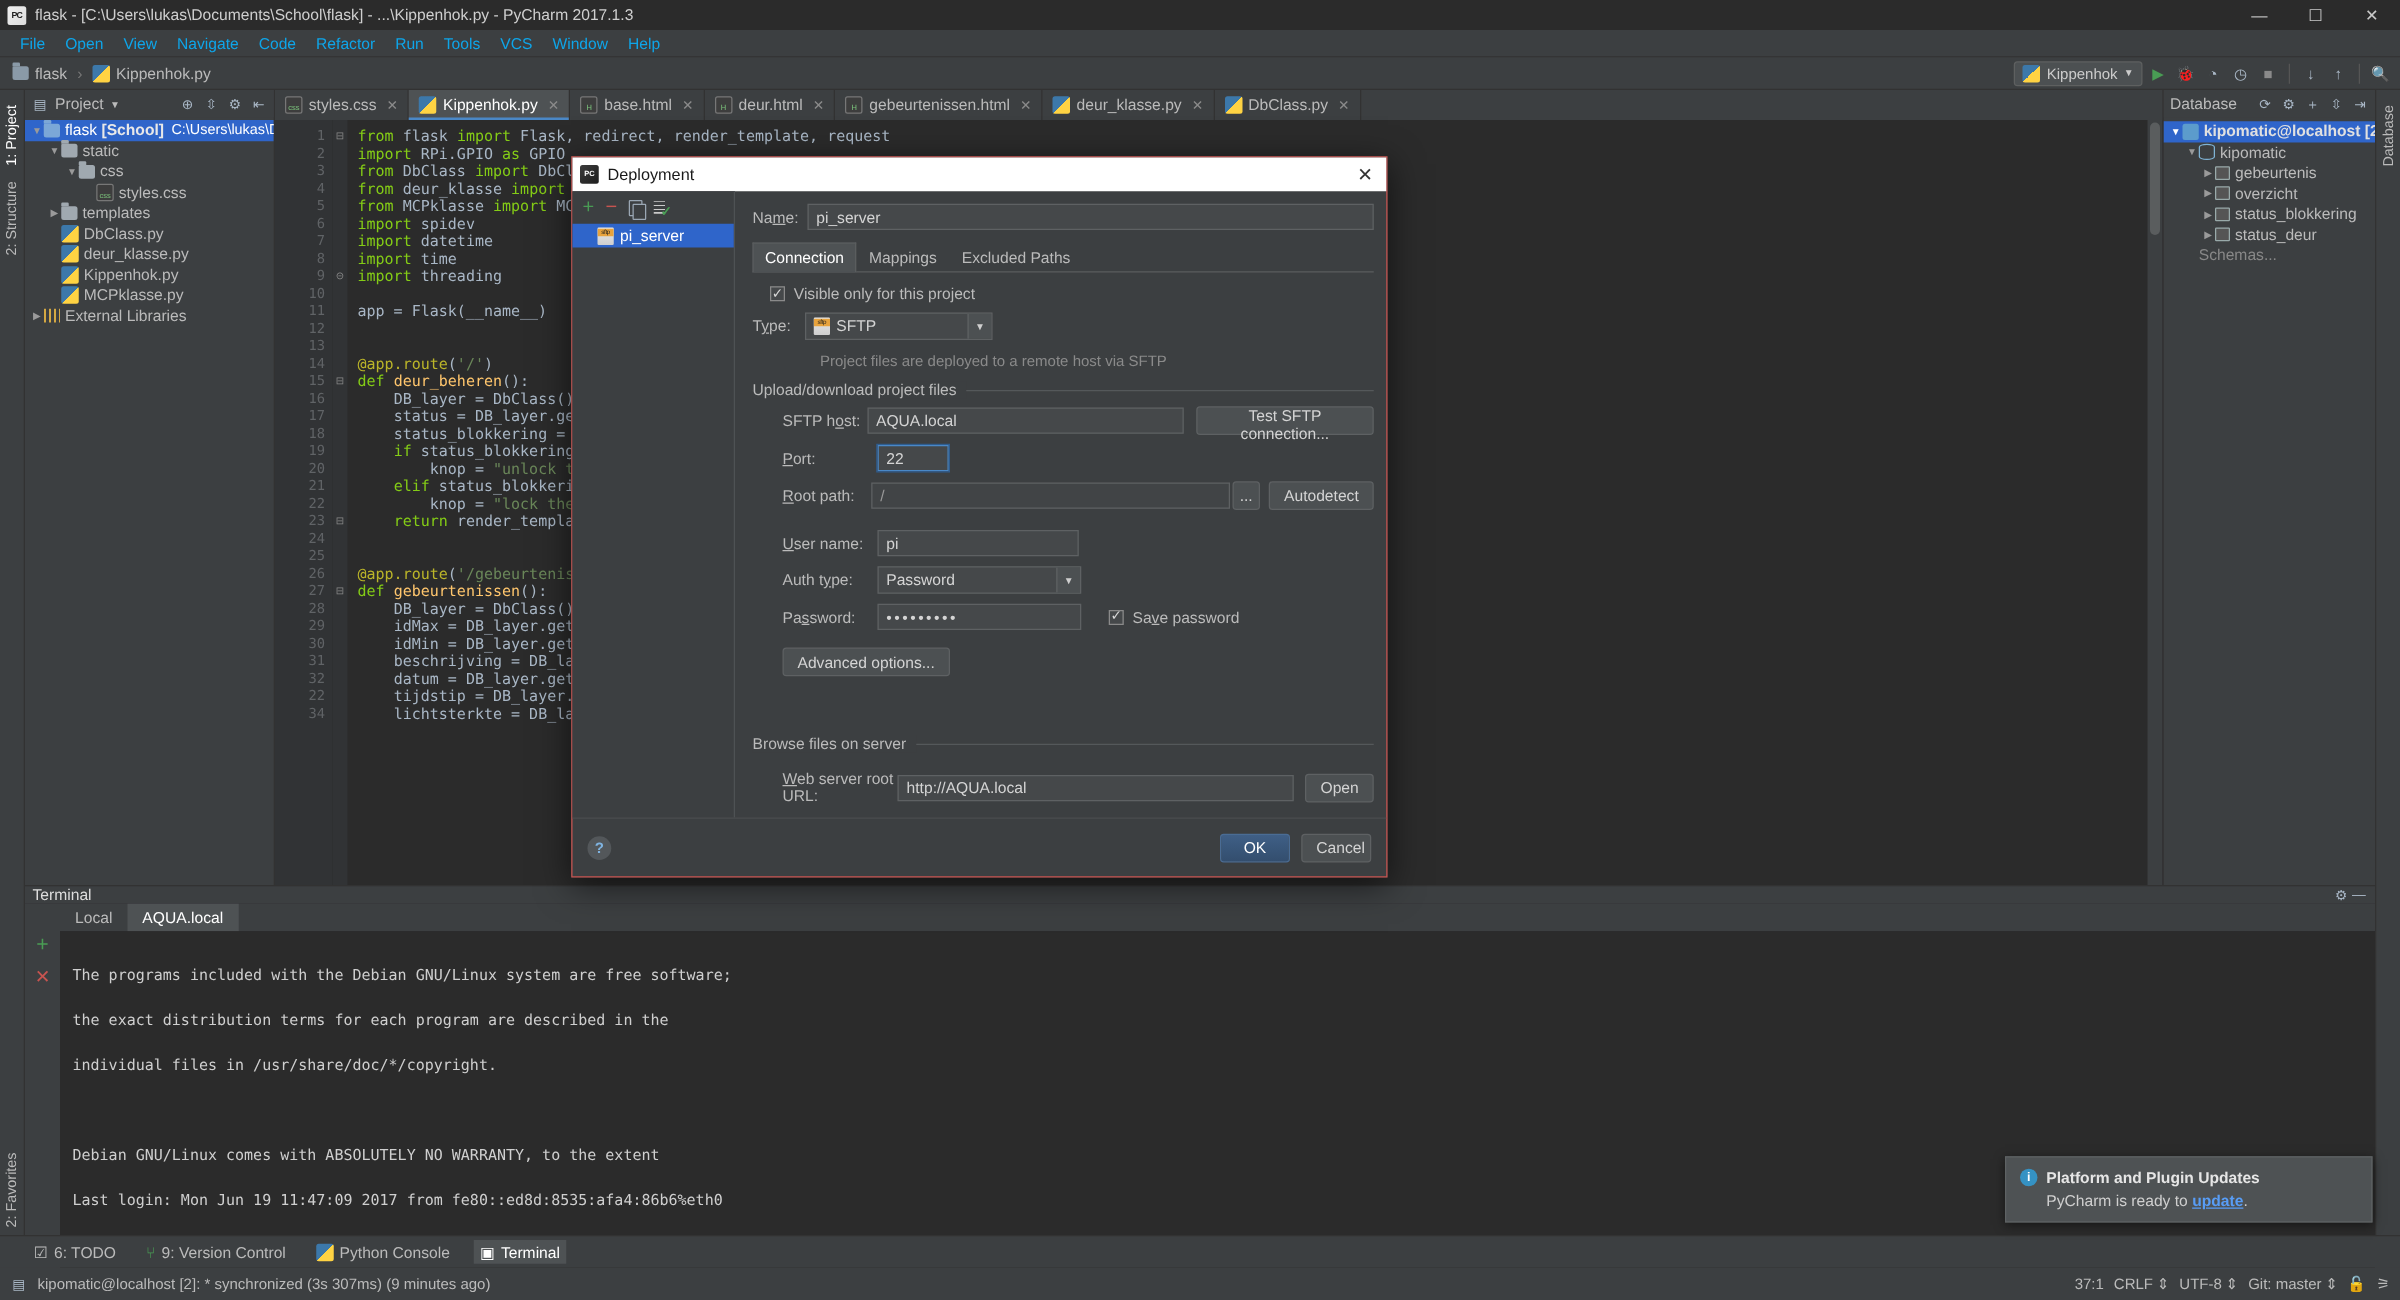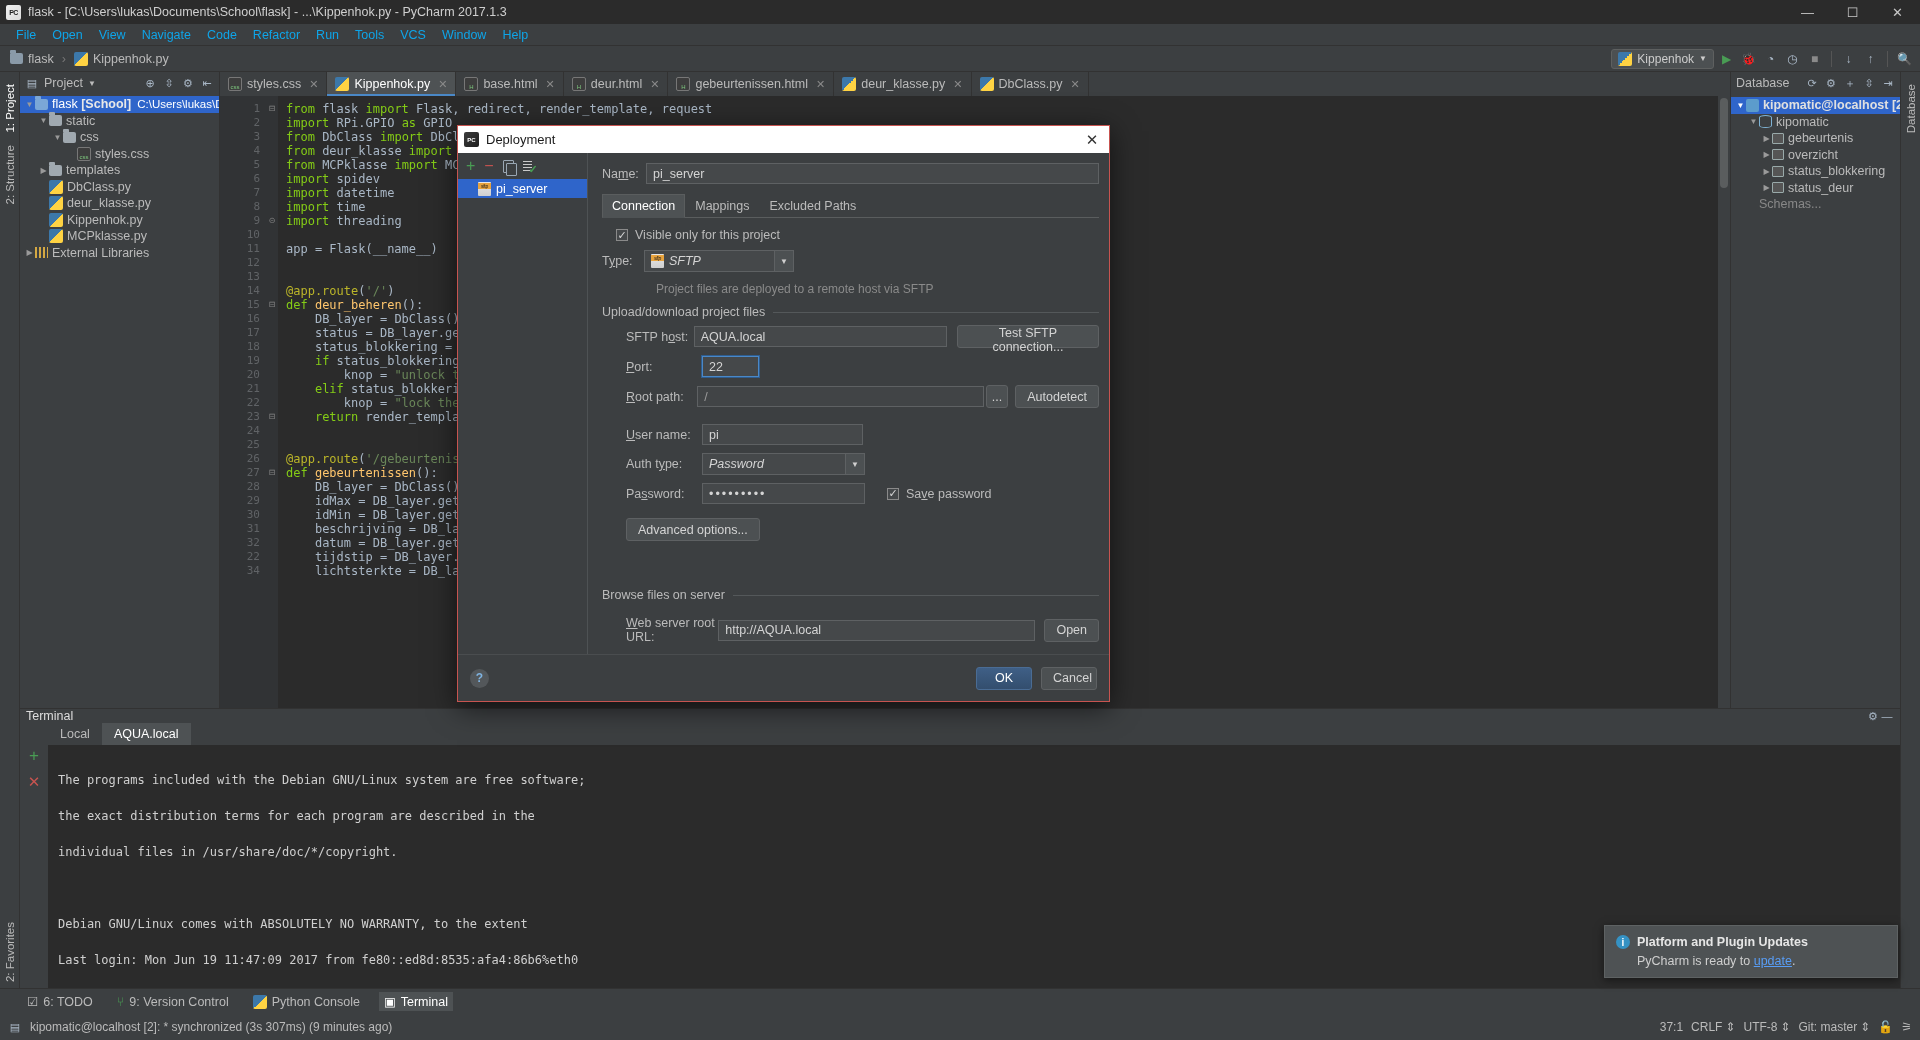--- a/index.html
+++ b/index.html
@@ -189,21 +189,21 @@
   .statusbar .grow{flex:1;}
   .sb-item{display:flex;align-items:center;gap:3px;}
 
   
   .notif{position:absolute;right:22px;bottom:62px;width:294px;background:#4e5254;
     border:1px solid #5e6263;padding:9px 11px;box-shadow:0 2px 8px rgba(0,0,0,.5);}
   .notif-title{display:flex;align-items:center;gap:7px;font-weight:bold;color:#e6e6e6;font-size:12.5px;}
   .notif-info{width:14px;height:14px;border-radius:50%;background:#3592c4;color:#fff;
     font-size:10px;font-weight:bold;display:flex;align-items:center;justify-content:center;flex:0 0 auto;}
   .notif-body{margin-top:5px;padding-left:21px;font-size:12.5px;color:#cfcfcf;}
-  .notif-body a{color:#589df6;text-decoration:underline;}
+  .notif-body a{color:#589df6;text-decoration:underline;font-weight:bold;}
 
   
   .modal-dialog{
     position:absolute; left:457px; top:125px; width:653px; height:577px;
     background:#3c3f41; border:1px solid #c75450;
     box-shadow:0 6px 26px rgba(0,0,0,.6); display:flex; flex-direction:column;
   }
   .dlg-title{height:27px;background:#fff;display:flex;align-items:center;padding:0 6px;
     color:#1a1a1a;font-size:13px;}
   .dlg-title .pcmini{width:15px;height:15px;border-radius:2px;margin-right:7px;
@@ -243,21 +243,21 @@
   .tabs-row{display:flex;align-items:flex-end;border-bottom:1px solid #5a5d5e;margin:2px 0 10px 0;}
   .ttab{padding:4px 9px;font-size:12.5px;color:#bbb;border:1px solid transparent;border-bottom:none;}
   .ttab.active{background:#4e5254;border-color:#5a5d5e;color:#fff;
     border-bottom:1px solid #4e5254;margin-bottom:-1px;}
 
   .chk{width:12px;height:12px;border:1px solid #8a8a8a;background:#45484a;
     display:inline-flex;align-items:center;justify-content:center;flex:0 0 auto;margin-right:7px;}
   .chk.on:after{content:'✓';color:#d8d8d8;font-size:11px;line-height:1;}
 
   .combo{display:flex;align-items:center;background:#45484a;border:1px solid #5e6163;height:22px;}
-  .combo .val{flex:1;display:flex;align-items:center;gap:5px;padding:0 6px;font-size:12.5px;color:#d4d4d4;font-style:italic;}
+  .combo .val{flex:1;display:flex;align-items:center;gap:5px;padding:0 6px;font-size:12.5px;color:#d4d4d4;}
   .combo .arrow{width:19px;height:100%;display:flex;align-items:center;justify-content:center;
     background:#4c5052;border-left:1px solid #5e6163;font-size:8px;color:#cfcfcf;}
 
   .hint{font-size:12px;color:#8a8a8a;margin:2px 0 10px 54px;}
   .group{border-top:1px solid #54585a;margin:6px 0 10px 0;position:relative;padding-top:12px;}
   .group-title{position:absolute;top:-8px;left:0;background:#3c3f41;padding-right:8px;
     font-size:12.5px;color:#bbb;}
   .btn{background:#4c5052;border:1px solid #5e6163;border-radius:3px;color:#d4d4d4;
     font-size:12.5px;height:23px;padding:0 11px;font-family:"Liberation Sans",sans-serif;}
   .btn.primary{background:linear-gradient(#3f5f86,#334e6e);border-color:#4a6c94;color:#fff;}

